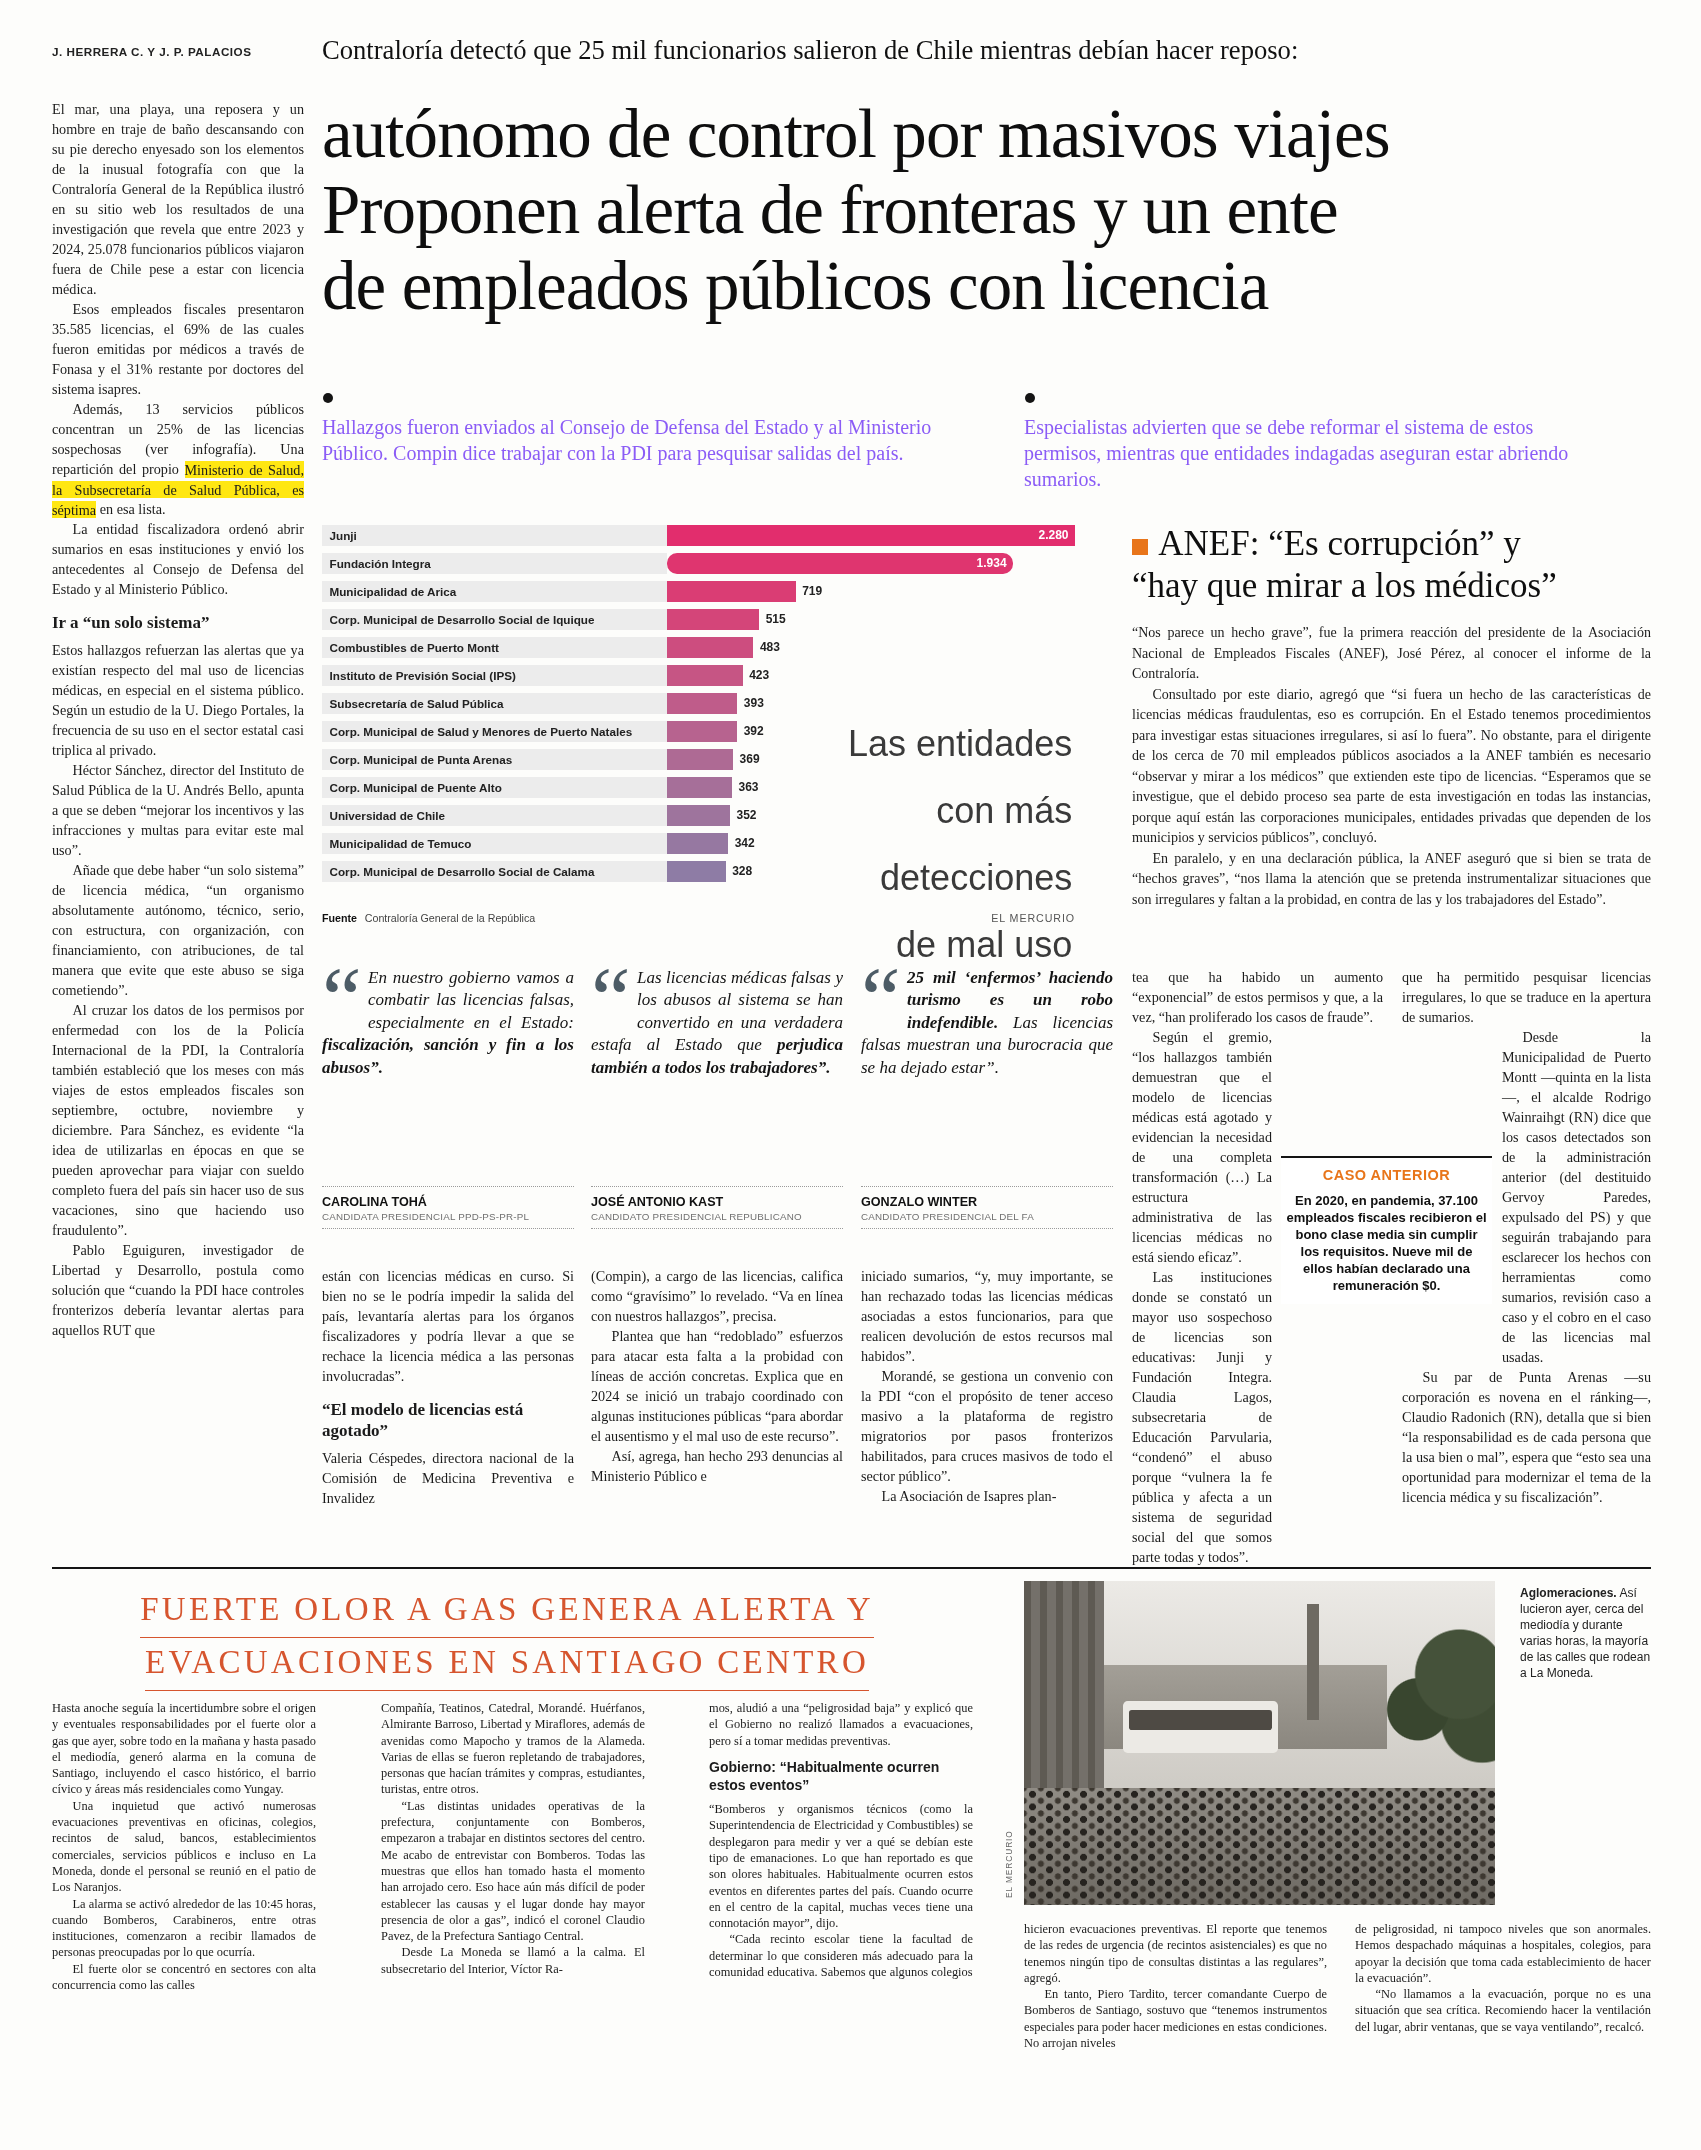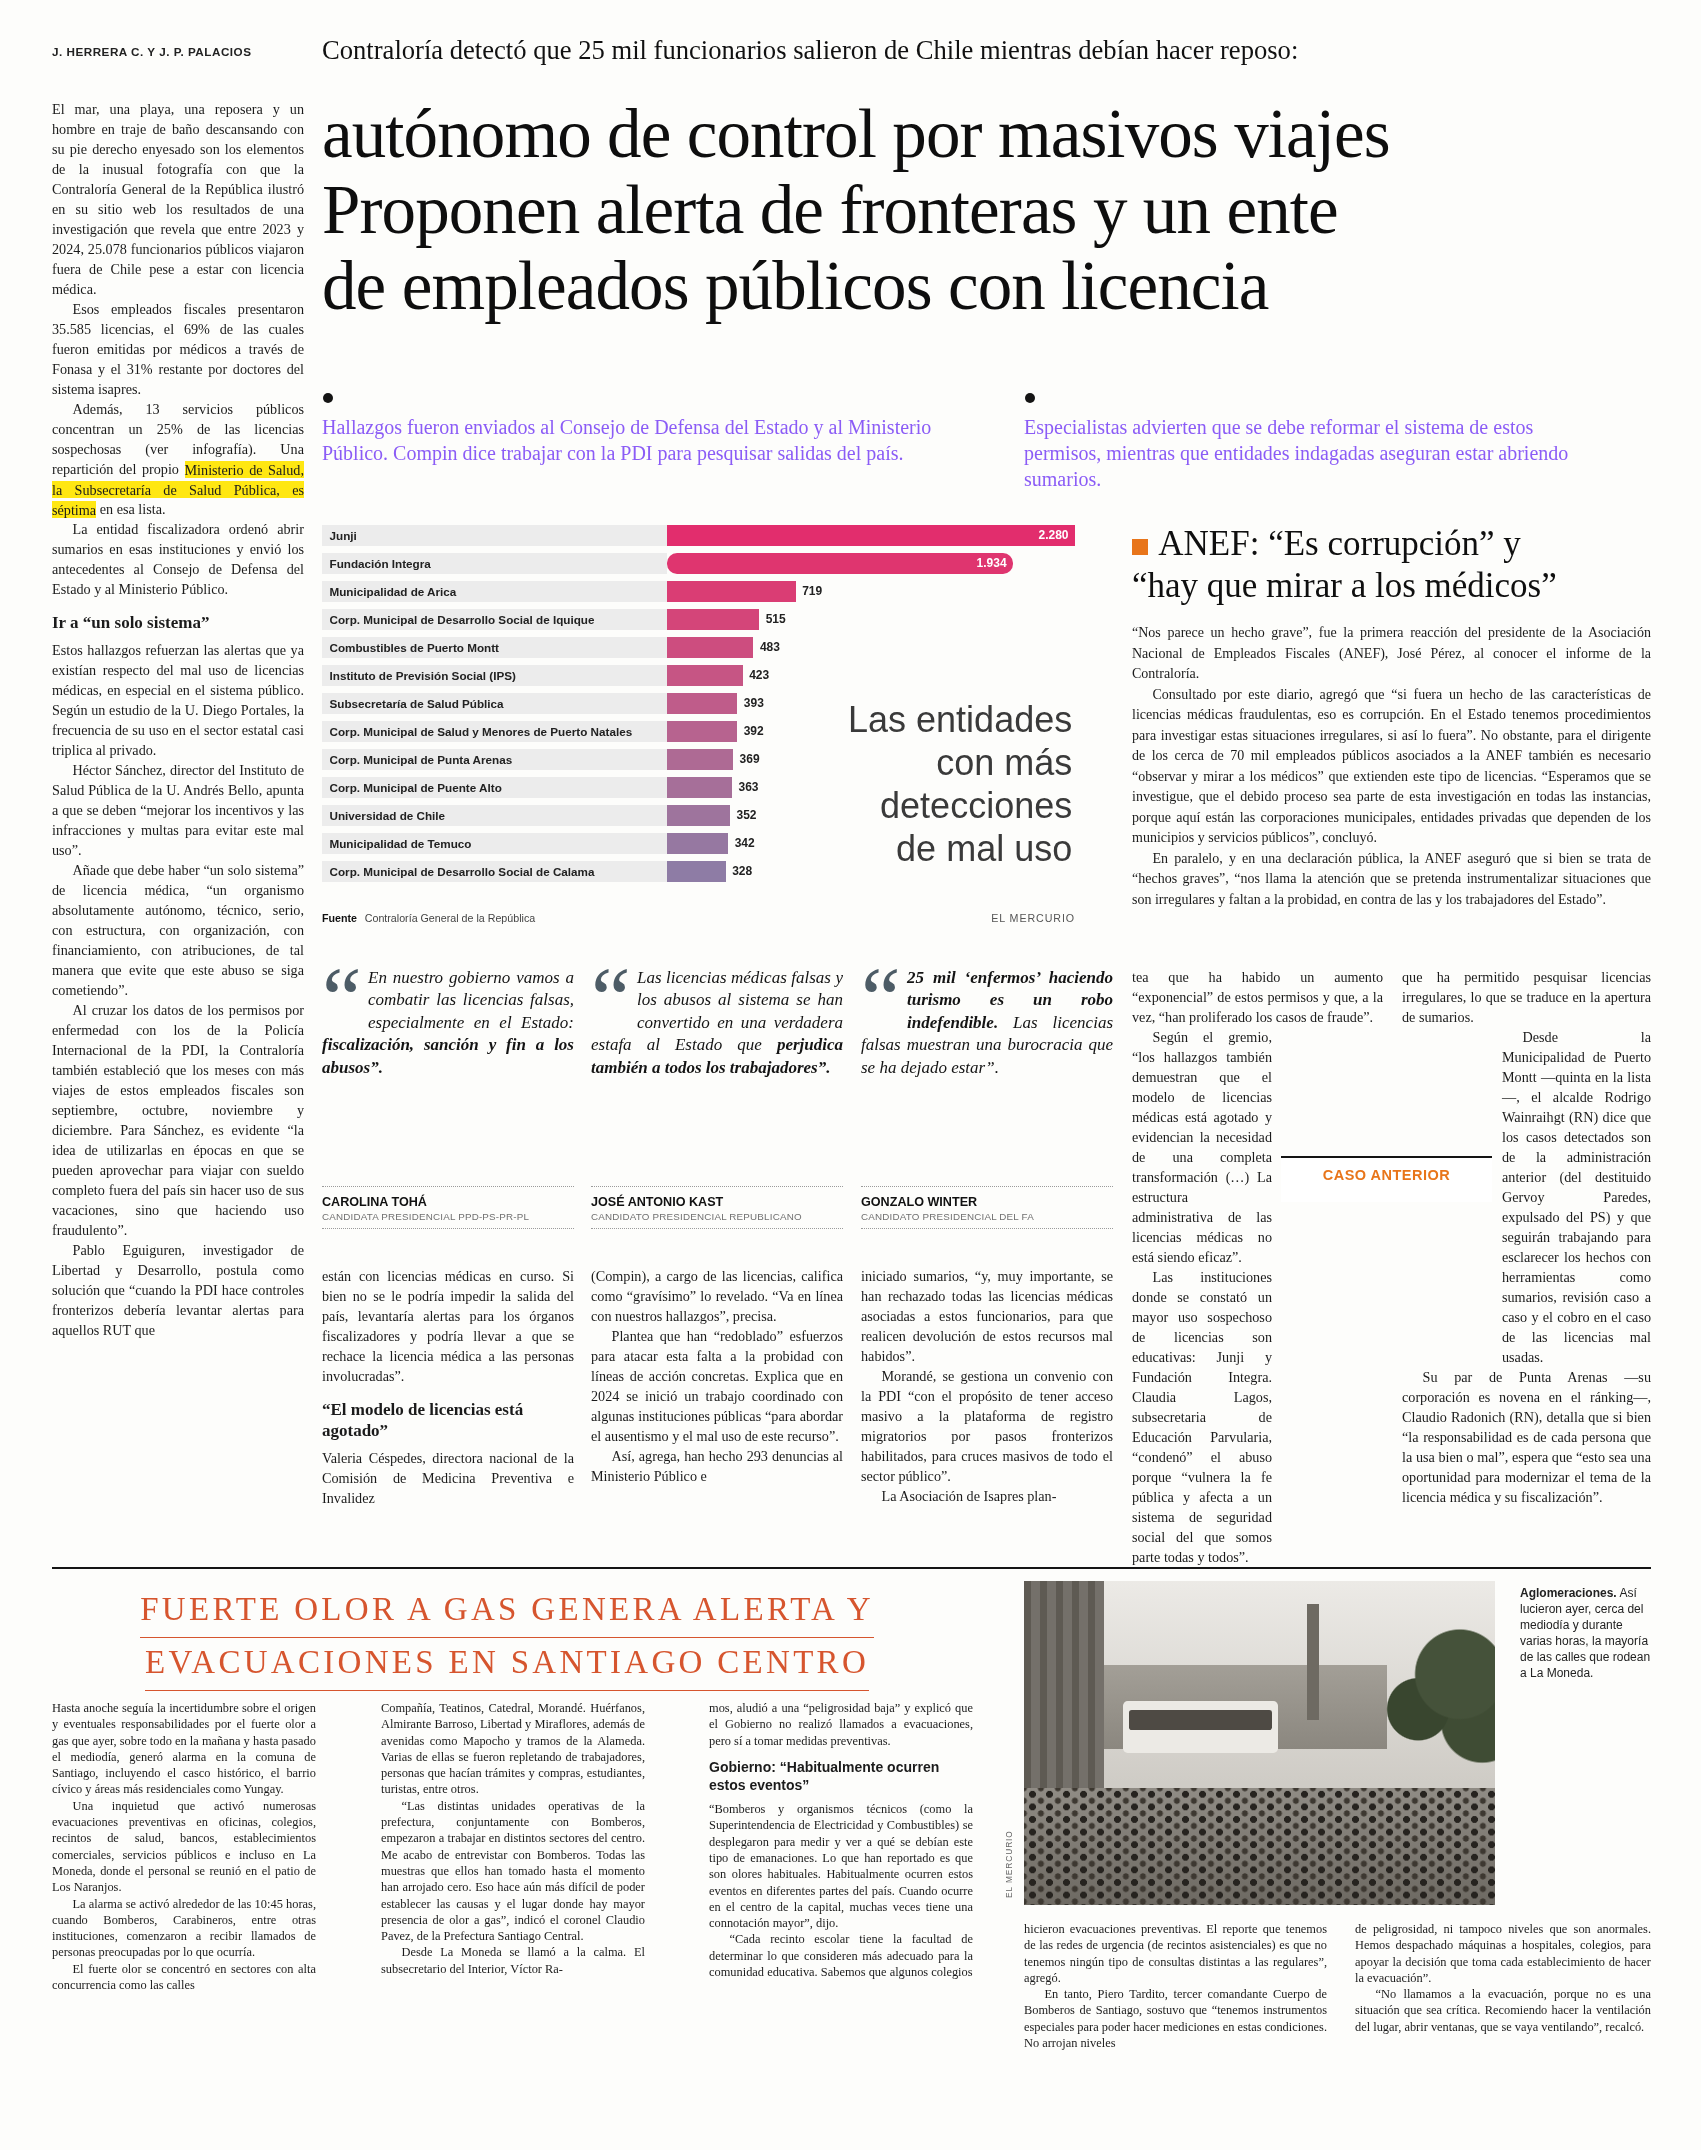--- a/index.html
+++ b/index.html
@@ -31,21 +31,21 @@
   #chart{left:322px;top:525px;width:753px;height:434px;}
   .crow{display:flex;height:20.5px;margin-bottom:7.5px;}
   .clabel{width:345px;flex:0 0 345px;background:#ececec;display:flex;align-items:center;
           padding-left:7.5px;box-sizing:border-box;font:bold 11.7px "Liberation Sans",sans-serif;color:#222;}
   .cbarcell{flex:1;display:flex;align-items:center;}
   .cbar{height:100%;min-width:2.8px;display:flex;align-items:center;justify-content:flex-end;}
   .cval{font:bold 12px "Liberation Sans",sans-serif;color:#222;margin-left:6.5px;white-space:nowrap;}
   .cval.in{color:#fff;margin:0 6.5px 0 0;}
   .ctitle{position:absolute;top:173px;right:2.8px;width:299px;text-align:right;
           font:400 36px/43px "Liberation Sans",sans-serif;color:#3a3a3a;}
-  .ctitle span{display:block;}
+  .ctitle span{display:block;margin-top:24px;}
   .cfuente{margin-top:30px;font:400 10.7px "Liberation Sans",sans-serif;color:#444;}
   .cfuente b{color:#111;margin-right:4.7px;}
   .ccredit{float:right;color:#555;letter-spacing:0.9px;}
 
   
   #anef{left:1132px;top:523px;width:519px;height:442px;overflow:hidden;}
   .anef-h{font:400 35px/42px "Liberation Serif",serif;color:#0f0f0f;margin:0 0 16px;}
   .anef-h .line{display:block;}
   .sq{display:inline-block;width:16px;height:16px;background:#e8751a;margin-right:10.3px;}
   #anef .bd{font-size:14px;line-height:20.5px;}
@@ -314,20 +314,21 @@
   </div>
 
   <div class="abs" id="col6">
     <p class="bd ni">que ha permitido pesquisar licencias irregulares, lo que se traduce en la apertura de sumarios.</p>
     <p class="bd nar-l">Desde la Municipalidad de Puerto Montt —quinta en la lista—, el alcalde Rodrigo Wainraihgt (RN) dice que los casos detectados son de la administración anterior (del destituido Gervoy Paredes, expulsado del PS) y que seguirán trabajando para esclarecer los hechos con herramientas como sumarios, revisión caso a caso y el cobro en el caso de las licencias mal usadas.</p>
     <p class="bd">Su par de Punta Arenas —su corporación es novena en el ránking—, Claudio Radonich (RN), detalla que si bien “la responsabilidad es de cada persona que la usa bien o mal”, espera que “esto sea una oportunidad para modernizar el tema de la licencia médica y su fiscalización”.</p>
   </div>
 
   <div class="abs" id="caso">
     <div class="caso-t">CASO ANTERIOR</div>
+    <div class="caso-b">En 2020, en pandemia, 37.100 empleados fiscales recibieron el bono clase media sin cumplir los requisitos. Nueve mil de ellos habían declarado una remuneración $0.</div>
   </div>
 
   <div class="abs" id="midrule"></div>
 
   <div class="abs" id="bheadline">
     <span>FUERTE OLOR A GAS GENERA ALERTA Y</span><br>
     <span>EVACUACIONES EN SANTIAGO CENTRO</span>
   </div>
 
   <div class="abs bcol" id="bcol1">

